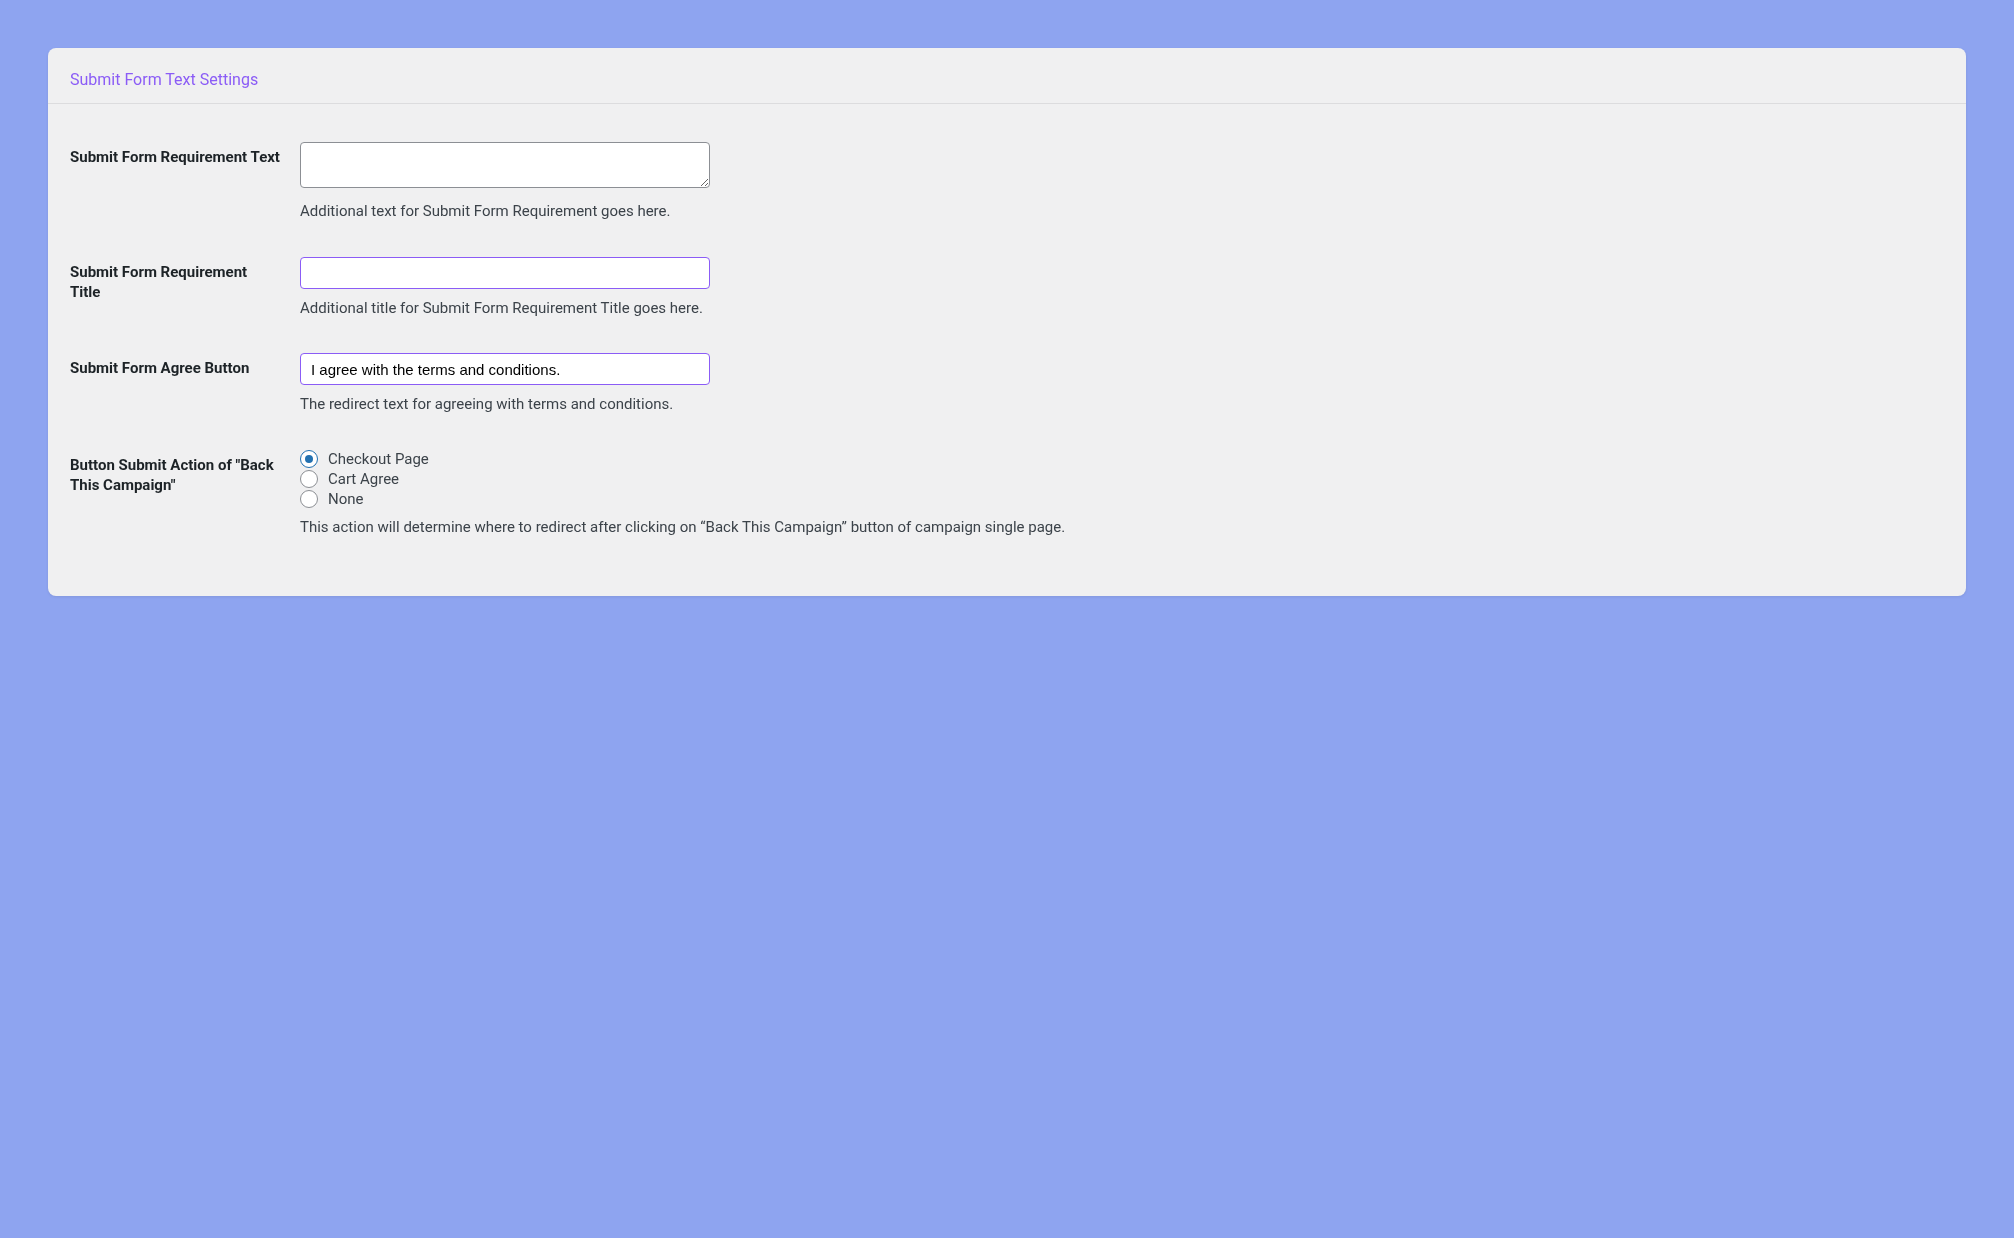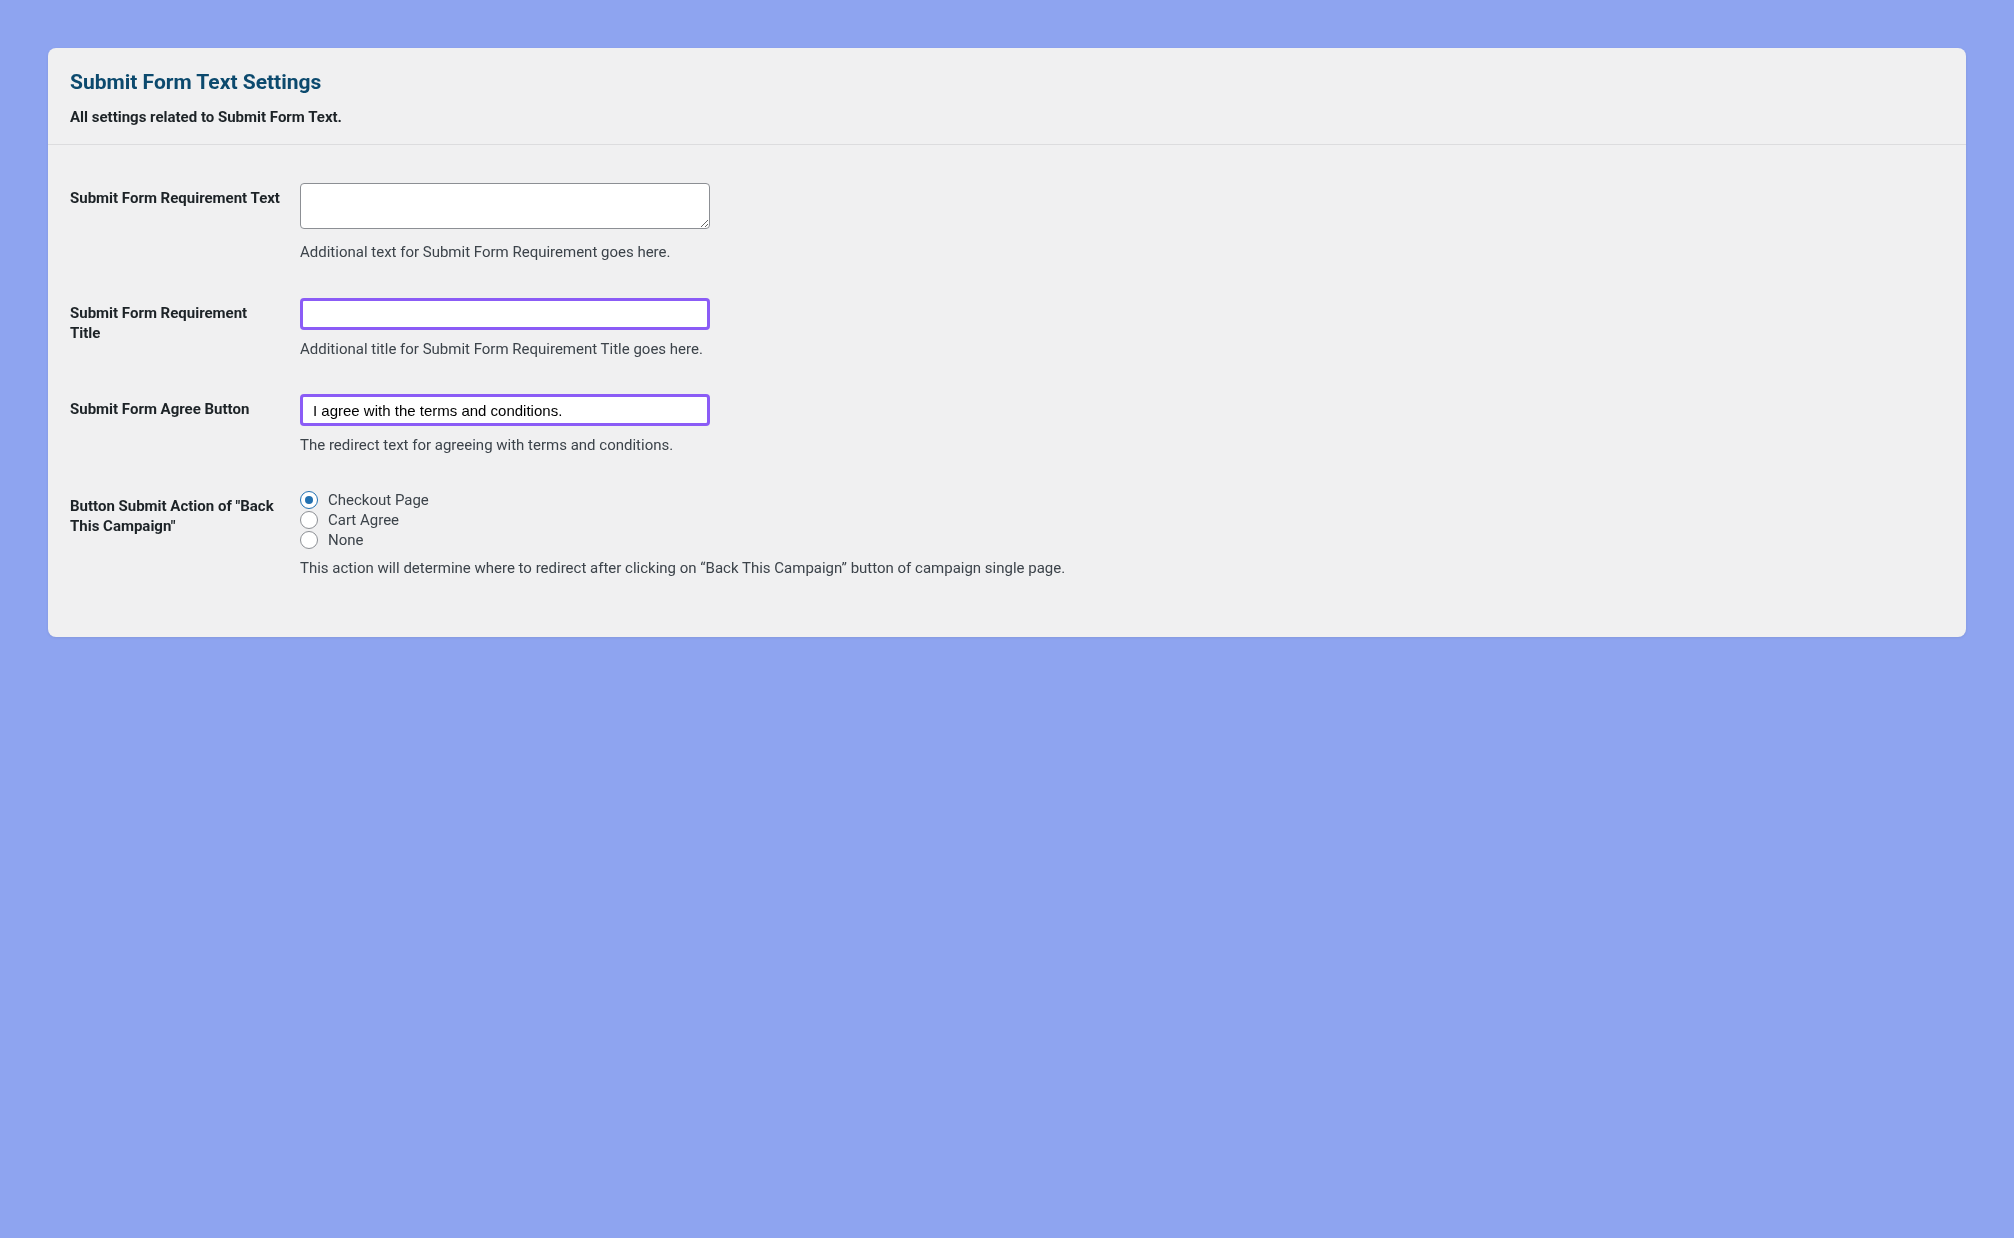--- a/index.html
+++ b/index.html
@@ -13,24 +13,24 @@
   .panel {
     background: #f0f0f1;
     border-radius: 8px;
     padding: 22px 0 34px 0;
     box-shadow: 0 1px 3px rgba(0,0,0,0.08);
   }
   .panel-inner {
     padding: 0 22px;
   }
   .page-title {
-    font-size: 21px;
-    font-weight: 700;
+    font-size: 16px;
+    font-weight: 400;
     margin: 0 0 14px 0;
-    color: #0c4a6e;
+    color: #8b5cf6;
     padding: 0 0 0 0;
   }
   .subtitle {
     font-size: 15px;
     font-weight: 700;
     margin: 0 0 18px 0;
     color: #1d2327;
   }
   .divider {
     border: none;
@@ -54,21 +54,21 @@
   }
   .form-table td {
     vertical-align: top;
     padding: 10px 0 24px 0;
   }
   input[type="text"].regular-text {
     width: 410px;
     max-width: 100%;
     padding: 4px 10px;
     font-size: 15px;
-    border: 3px solid #8b5cf6;
+    border: 1px solid #8b5cf6;
     border-radius: 4px;
     background: #fff;
     line-height: 1.6;
     height: 32px;
   }
   textarea.regular-text {
     width: 410px;
     max-width: 100%;
     height: 46px;
     padding: 4px 10px;
@@ -125,21 +125,20 @@
   .radio-list label {
     cursor: pointer;
   }
 </style>
 </head>
 <body>
 
 <div class="panel">
   <div class="panel-inner">
     <h2 class="page-title">Submit Form Text Settings</h2>
-    <p class="subtitle">All settings related to Submit Form Text.</p>
   </div>
   <hr class="divider">
   <div class="panel-inner">
     <table class="form-table">
       <tbody>
 
         <tr>
           <th>Submit Form Requirement Text</th>
           <td>
             <textarea class="regular-text" style=""></textarea>

